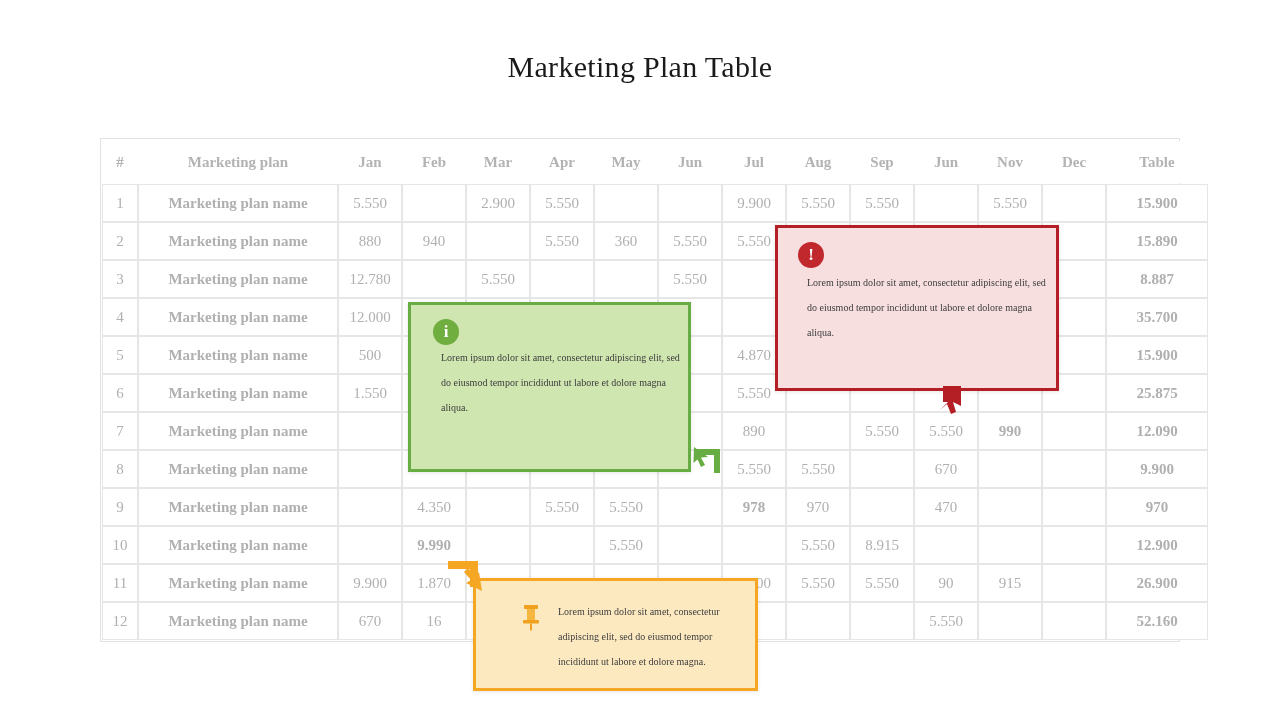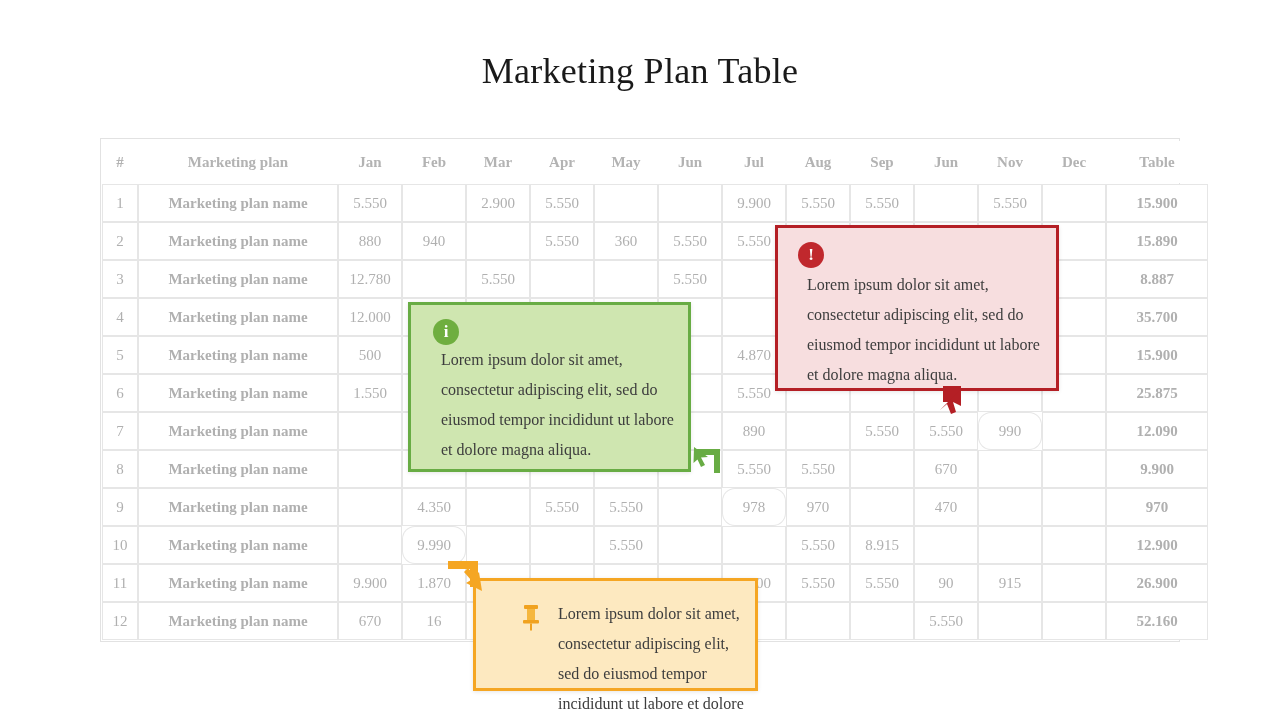--- a/index.html
+++ b/index.html
@@ -18,21 +18,21 @@
   }
 
   
   #slide-title {
     position: absolute;
     top: 50px;
     left: 0;
     width: 1280px;
     text-align: center;
     font-family: "Liberation Serif", "DejaVu Serif", serif;
-    font-size: 36px;
+    font-size: 30px;
     font-weight: 400;
     color: #1a1a1a;
     letter-spacing: 0.3px;
   }
 
   
   #table-wrap {
     position: absolute;
     left: 100px;
     top: 138px;
@@ -92,41 +92,40 @@
   
   col.w-idx   { width: 34px; }
   col.w-name  { width: 198px; }
   col.w-mon   { width: 62px; }
   col.w-total { width: 100px; }
 
   
   td.hl {
     position: relative;
     z-index: 5;
-    font-weight: 400;
+    font-weight: 700;
     color: #111111;
     font-size: 15px;
     background: #ffffff;
-    border-radius: 12px;
   }
   td.hl-orange { box-shadow: 0 0 0 4px #f5a623; }
   td.hl-green  { box-shadow: 0 0 0 4px #68ac44; }
   td.hl-red    { box-shadow: 0 0 0 4px #b41f25; }
 
   
   .callout {
     position: absolute;
     box-sizing: border-box;
     z-index: 20;
     font-family: "Liberation Serif", "DejaVu Serif", serif;
     box-shadow: 0 1px 4px rgba(0,0,0,0.10);
   }
   .callout .co-text {
-    font-size: 16px;
-    line-height: 30px;
+    font-size: 10px;
+    line-height: 25px;
     color: #3d3d3d;
   }
 
   
   #callout-green {
     left: 408px;
     top: 302px;
     width: 283px;
     height: 170px;
     background: #cfe6b0;

